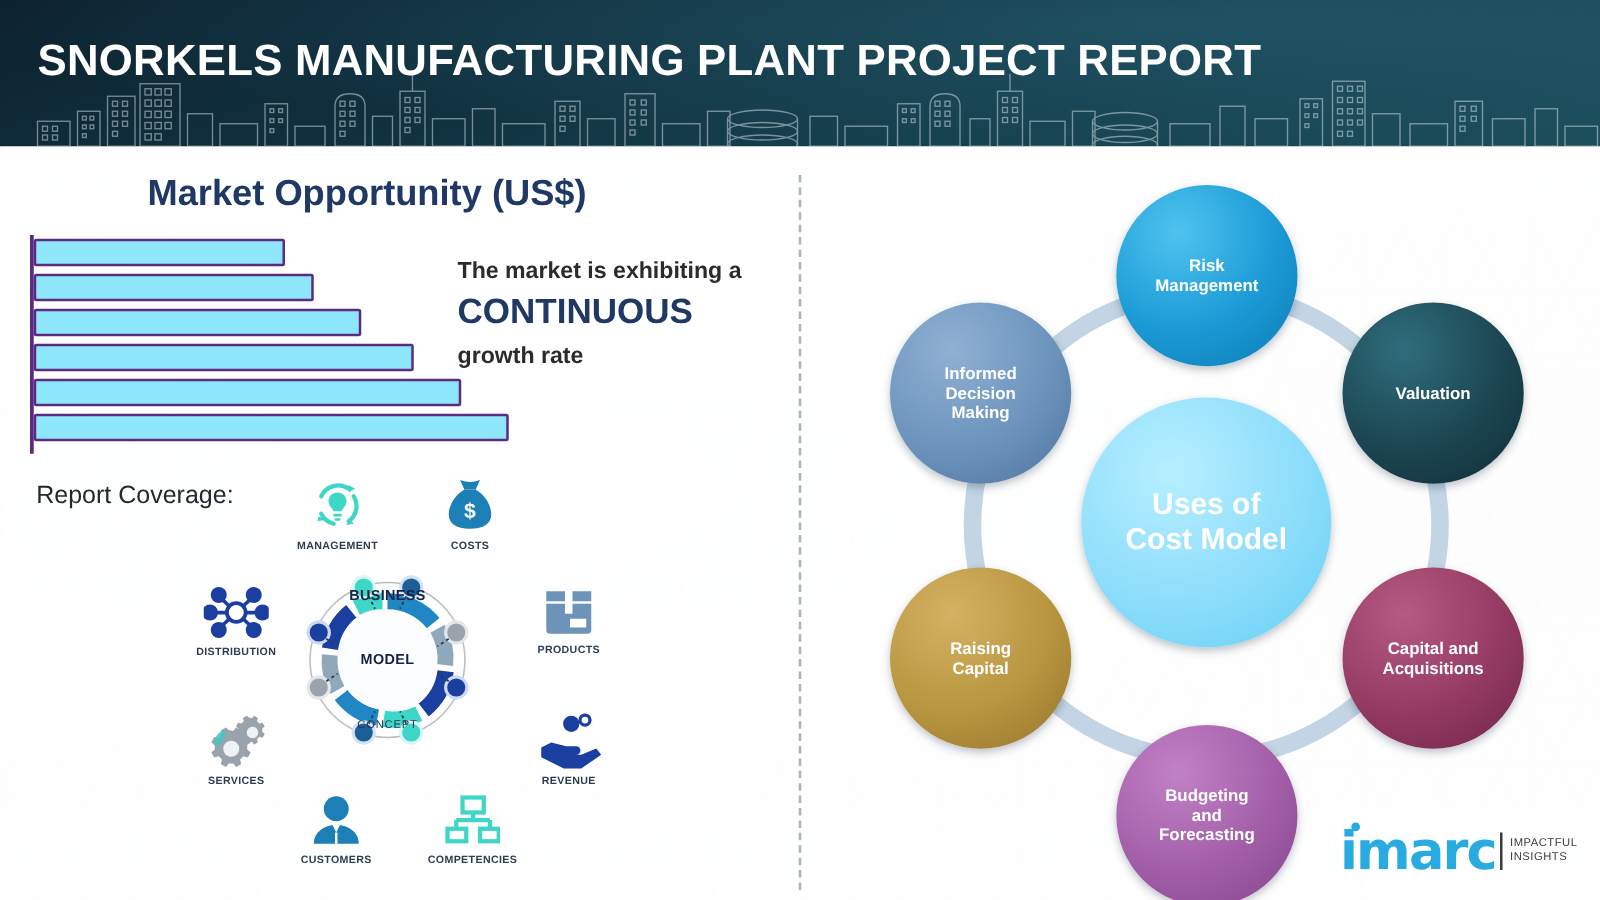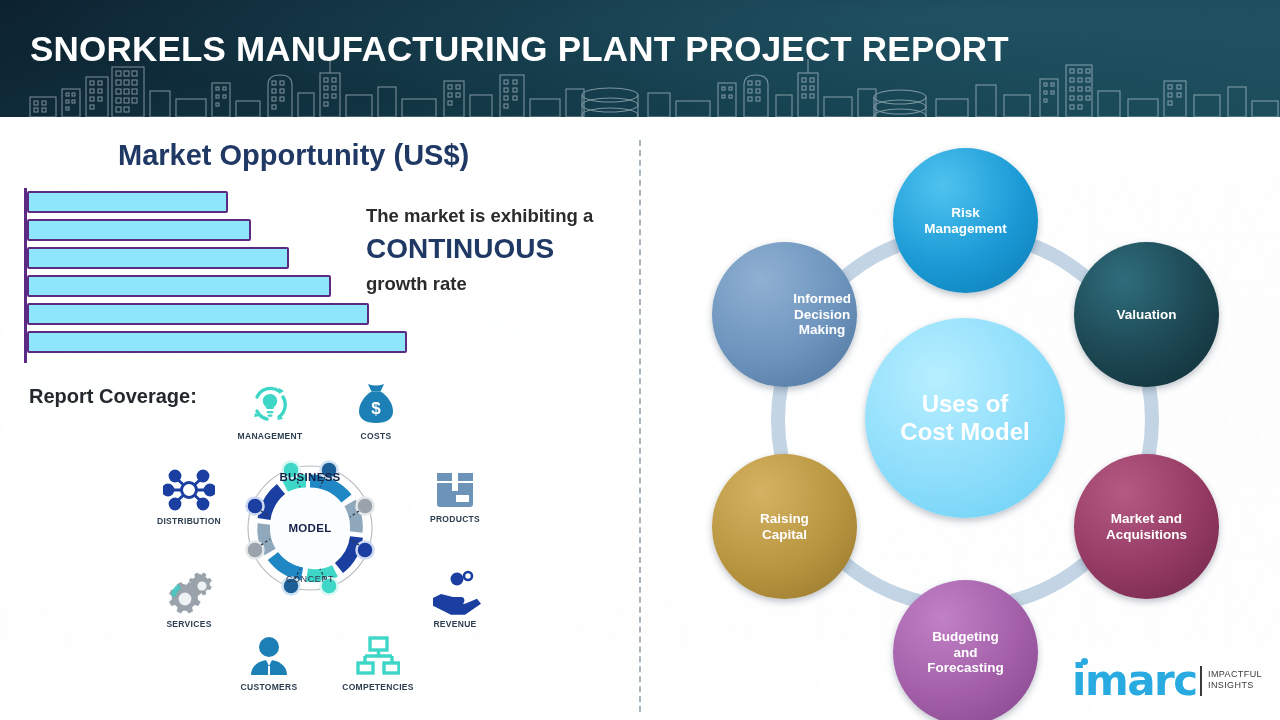--- a/index.html
+++ b/index.html
@@ -68,21 +68,21 @@
     background:#8ee6fb;border:2px solid #5b2a82;border-radius:2px;
     box-sizing:border-box;
   }
   .note{position:absolute;left:366px;top:204px;width:275px;}
   .note-l1{font-size:18.5px;font-weight:bold;color:#2b2b2b;line-height:1.25;white-space:nowrap;}
   .note-l2{font-size:28px;font-weight:bold;color:#1f3864;line-height:1.25;margin-top:4px;white-space:nowrap;}
   .note-l3{font-size:18.5px;font-weight:bold;color:#2b2b2b;line-height:1.25;margin-top:6px;white-space:nowrap;}
 
   .coverage-label{
     position:absolute;left:29px;top:385px;
-    font-size:20px;font-weight:bold;color:#23282d;white-space:nowrap;
+    font-size:20px;font-weight:normal;color:#23282d;white-space:nowrap;
   }
 
   
   .cov{position:absolute;left:140px;top:370px;width:360px;height:340px;}
   .covitem{position:absolute;text-align:center;}
   .covitem .ico{display:block;margin:0 auto;}
   .covlab{
     font-size:8.5px;font-weight:bold;color:#2c3e50;letter-spacing:.3px;
     margin-top:3px;white-space:nowrap;
   }
@@ -488,21 +488,21 @@
     <div class="node" style="left:414px;top:122px;width:145px;height:145px;font-size:13.5px;
                 background:radial-gradient(circle at 34% 26%, #2f6d7c 0%, #1c4651 55%, #0e2d36 100%);">
       <div>
         <span>Valuation</span>
       </div>
     </div>
 
     <div class="node" style="left:414px;top:334px;width:145px;height:145px;font-size:13.5px;
                 background:radial-gradient(circle at 34% 26%, #b45a83 0%, #943a63 55%, #6f2547 100%);">
       <div>
-        <span>Market and</span>
+        <span>Capital and</span>
         <span>Acquisitions</span>
       </div>
     </div>
 
     <div class="node" style="left:233px;top:460px;width:145px;height:145px;font-size:13.5px;
                 background:radial-gradient(circle at 34% 26%, #c181c6 0%, #a25fa8 55%, #83438a 100%);">
       <div>
         <span>Budgeting</span>
         <span>and</span>
         <span>Forecasting</span>
@@ -511,21 +511,21 @@
 
     <div class="node" style="left:52px;top:334px;width:145px;height:145px;font-size:13.5px;
                 background:radial-gradient(circle at 34% 26%, #d4b263 0%, #b8953f 55%, #93742c 100%);">
       <div>
         <span>Raising</span>
         <span>Capital</span>
       </div>
     </div>
 
     <div class="node" style="left:52px;top:122px;width:145px;height:145px;font-size:13.5px;
-                background:radial-gradient(circle at 34% 26%, #8fb0d2 0%, #6d94bd 55%, #4d739d 100%);justify-content:flex-end;">
+                background:radial-gradient(circle at 34% 26%, #8fb0d2 0%, #6d94bd 55%, #4d739d 100%);">
       <div>
         <span>Informed</span>
         <span>Decision</span>
         <span>Making</span>
       </div>
     </div>
   </div>
 
   <div class="logo">
     <div class="logo-word">imarc</div>

